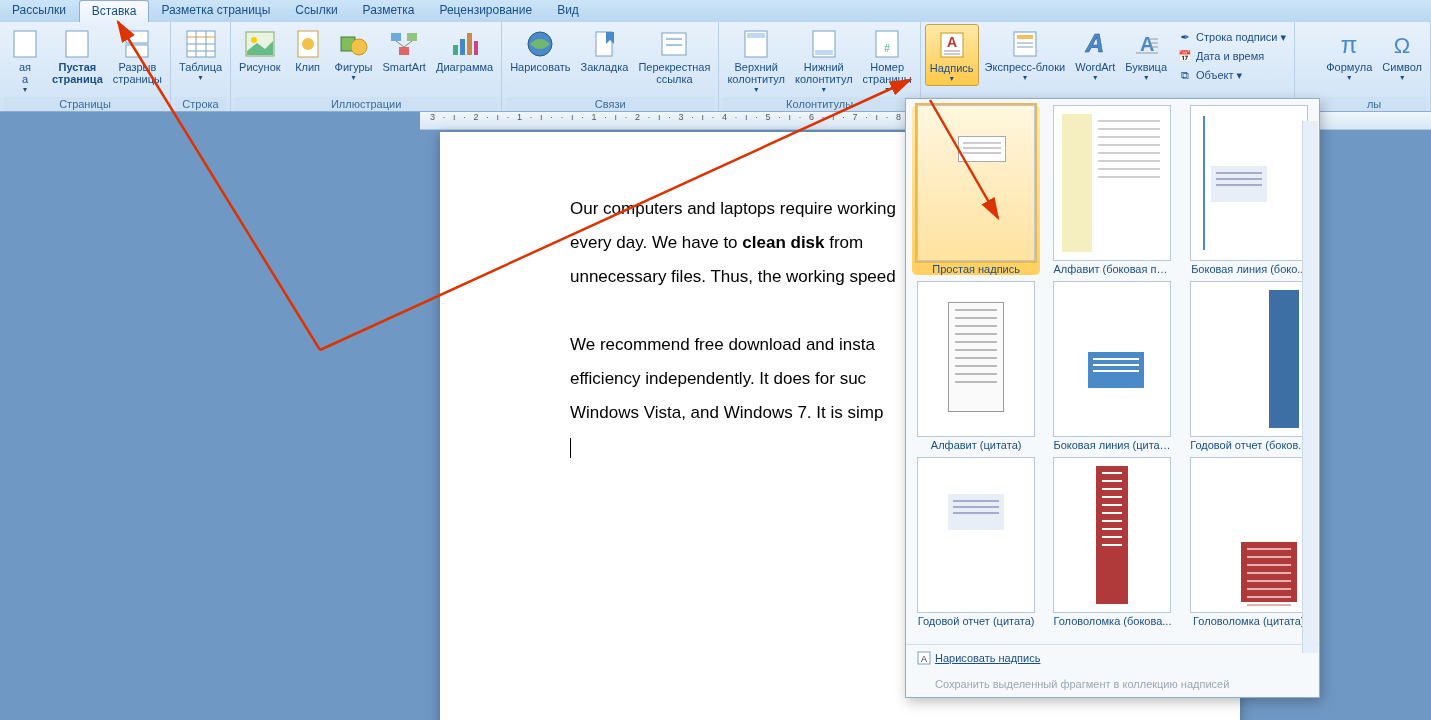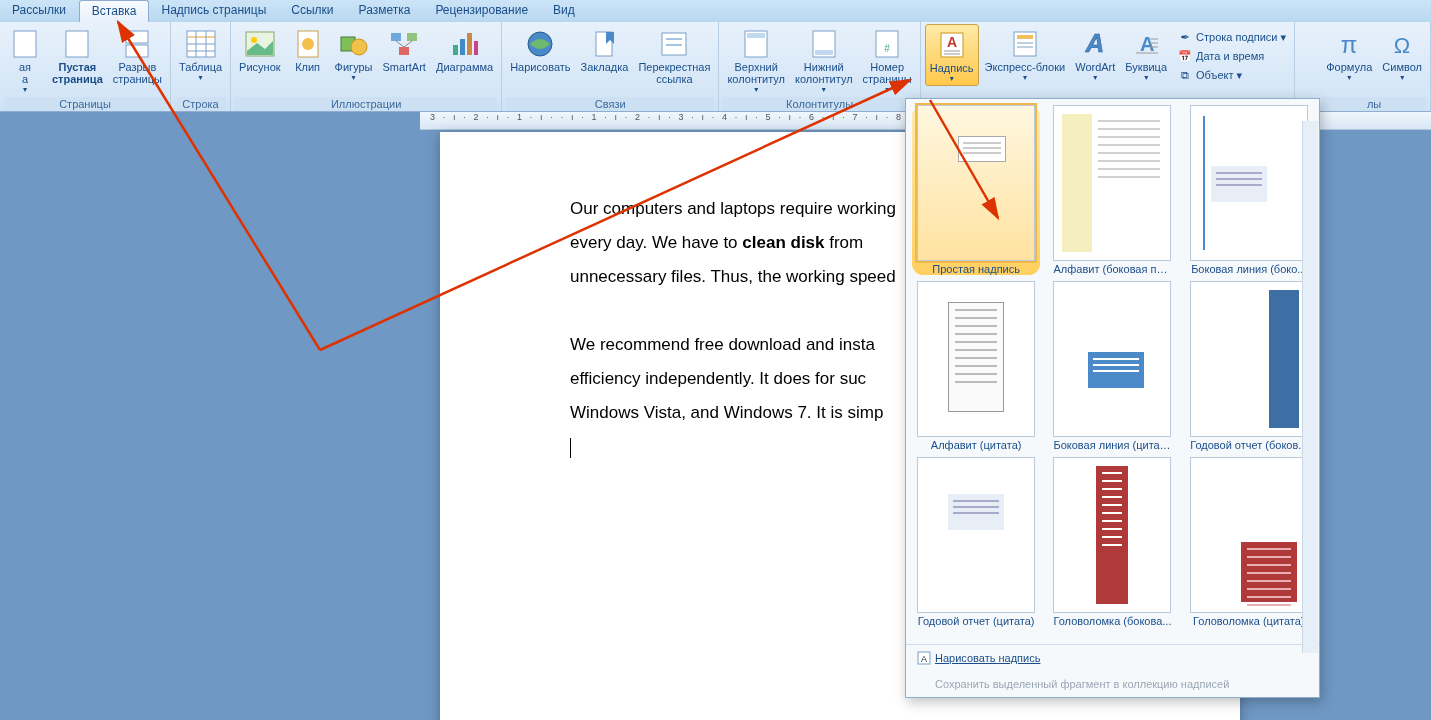--- a/index.html
+++ b/index.html
@@ -28,41 +28,41 @@
 .page { position: absolute; top: 20px; left: 440px; width: 800px; height: 1000px; background: #fff; box-shadow: 0 3px 12px rgba(0,0,0,.3); padding: 60px 130px; font-family: "Times New Roman", serif; font-size: 17px; color: #000; line-height: 2; text-align: justify; }
 .page .bold { font-weight: bold; }
 .cursor-mark { display:inline-block; width:1px; height:20px; background:#000; vertical-align:middle; }
 
 .gallery { position: absolute; top: 98px; left: 905px; width: 415px; height: 600px; background: #f6f9fc; border: 1px solid #8faecf; box-shadow: 2px 4px 12px rgba(0,0,0,.25); font-size: 11px; color: #1a4e8a; display: flex; flex-direction: column; }
 .gallery-header { font-weight: bold; padding: 3px 8px; color: #4a6a8a; border-bottom: 1px solid #d0ddeb; }
 .gallery-scroll { flex: 1; overflow-y: auto; padding: 6px; display: grid; grid-template-columns: repeat(3, 1fr); gap: 6px 8px; align-content: start; }
 .gallery-item { display: flex; flex-direction: column; align-items: center; cursor: pointer; }
 .gallery-thumb { width: 118px; height: 156px; border: 1px solid #b9c9d9; background: #fff; position: relative; overflow: hidden; }
 .gallery-item.sel .gallery-thumb { outline: 2px solid #f0b74a; background: linear-gradient(#fff7e0, #ffe2a0); }
-.gallery-item.sel { background: linear-gradient(#ffeab0, #ffd060); border-radius: 11px; }
+.gallery-item.sel { background: linear-gradient(#ffeab0, #ffd060); border-radius: 5px; }
 .gallery-cap { font-size: 11px; color: #1a4e8a; margin-top: 2px; text-align: center; white-space: nowrap; overflow: hidden; text-overflow: ellipsis; width: 118px; }
 .gallery-footer { border-top: 1px solid #d0ddeb; padding: 0; }
 .gallery-footer .mini-row { padding: 5px 10px; }
 .gallery-footer .mini-row.disabled { color: #9aa7b4; cursor: default; }
 .scrollbar-v { position: absolute; top: 22px; right: 1px; bottom: 44px; width: 16px; background: #e6eef7; border-left: 1px solid #cad7e4; }
 
 .arrow-svg { position: absolute; top: 0; left: 0; pointer-events: none; z-index: 50; }
 
 
 .th-box { position:absolute; background: #eaeaea; }
 .th-text { position:absolute; background:#d0d0d0; height:2px; left:10px; right:10px; }
 .th-col  { position:absolute; top:8px; bottom:8px; width:30px; }
 </style>
 </head>
 <body>
 
 <div class="tabs">
   <div class="tab">Рассылки</div>
   <div class="tab active">Вставка</div>
-  <div class="tab">Надпись страницы</div>
+  <div class="tab">Разметка страницы</div>
   <div class="tab">Ссылки</div>
   <div class="tab">Разметка</div>
   <div class="tab">Рецензирование</div>
   <div class="tab">Вид</div>
 </div>
 
 <div class="ribbon">
 
   <div class="group">
     <div class="group-items">

